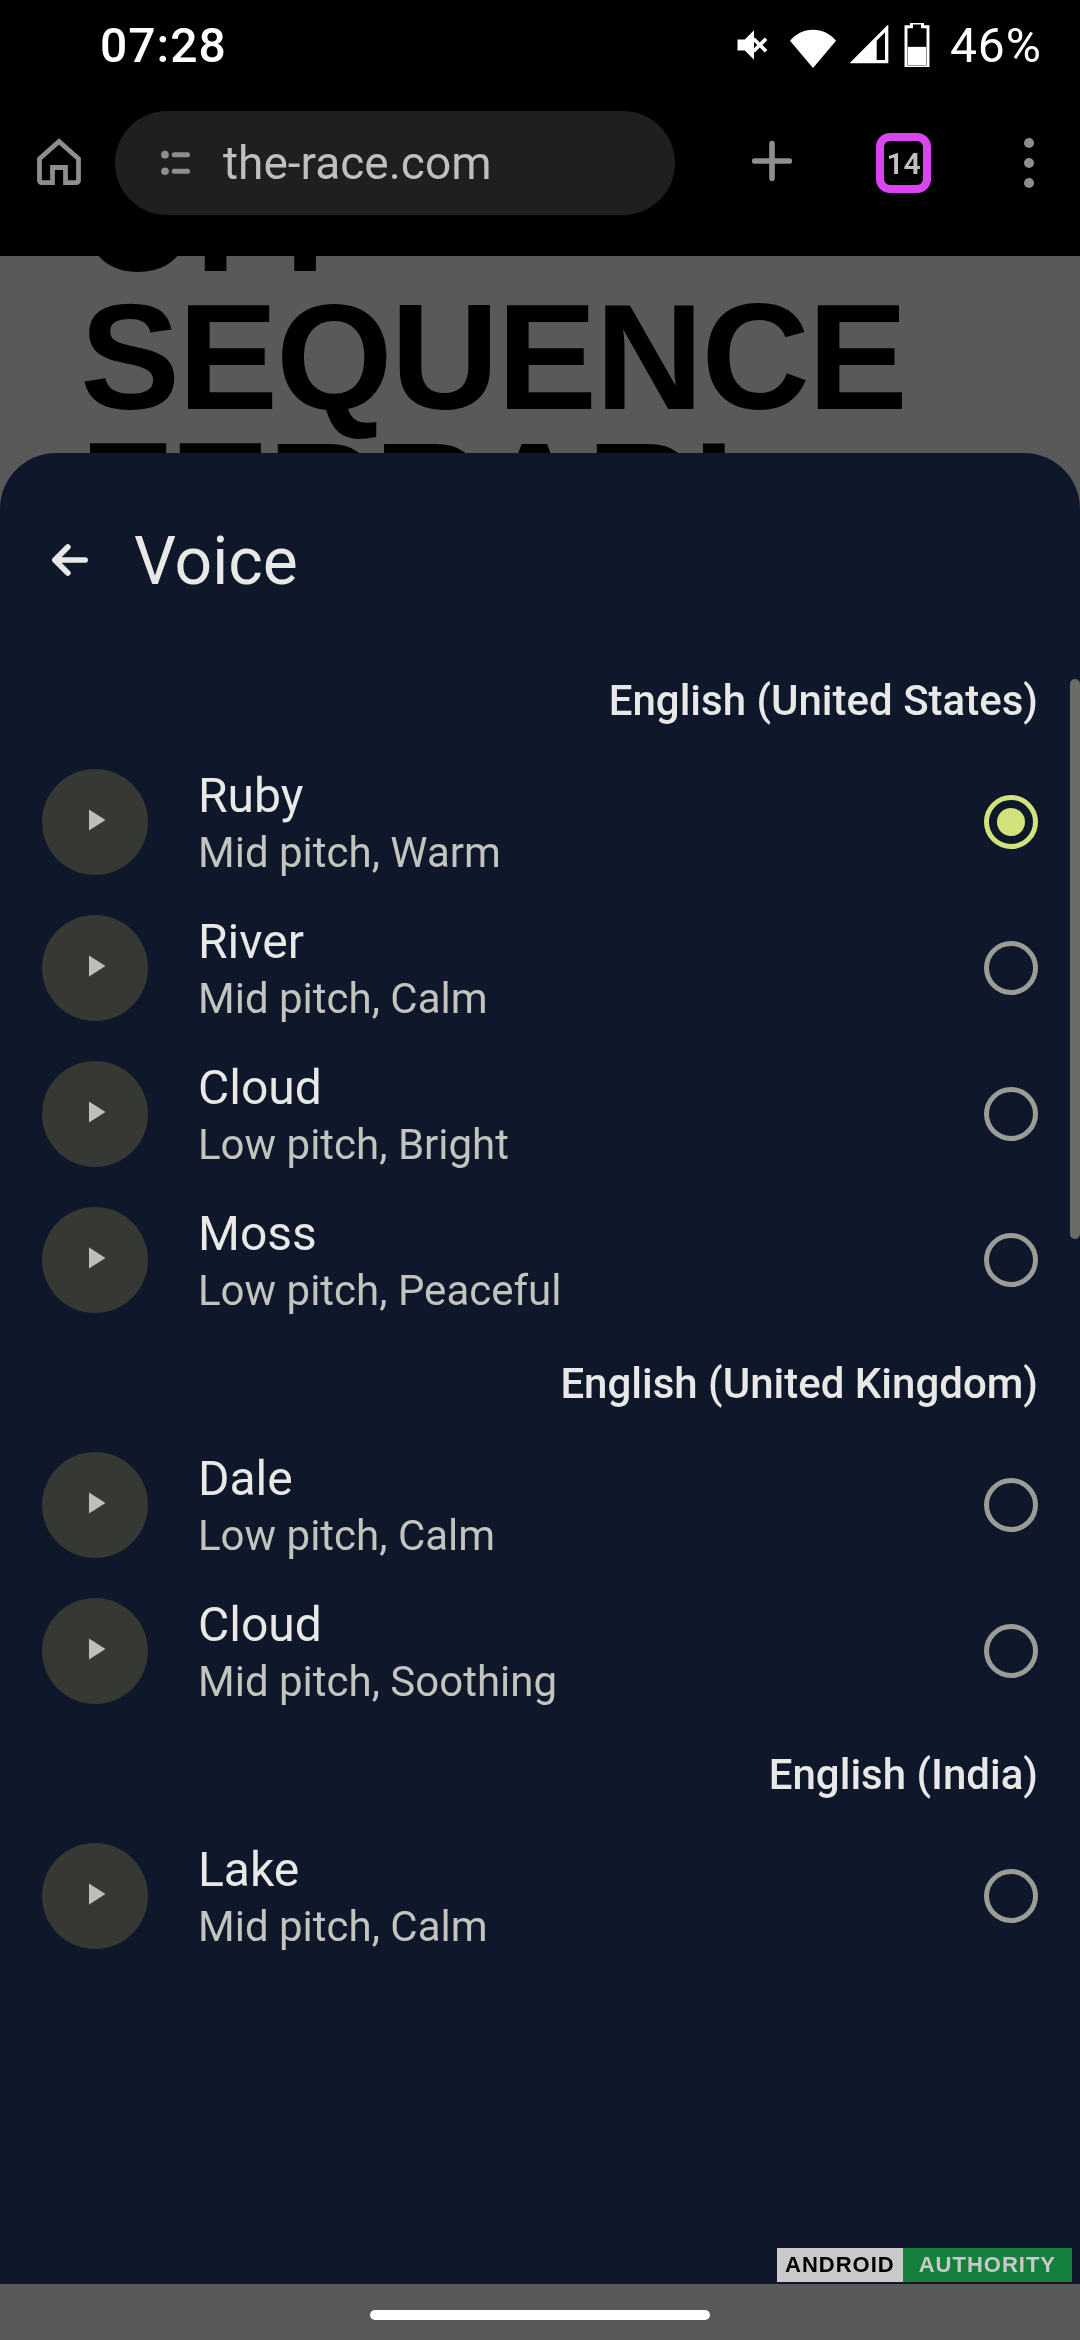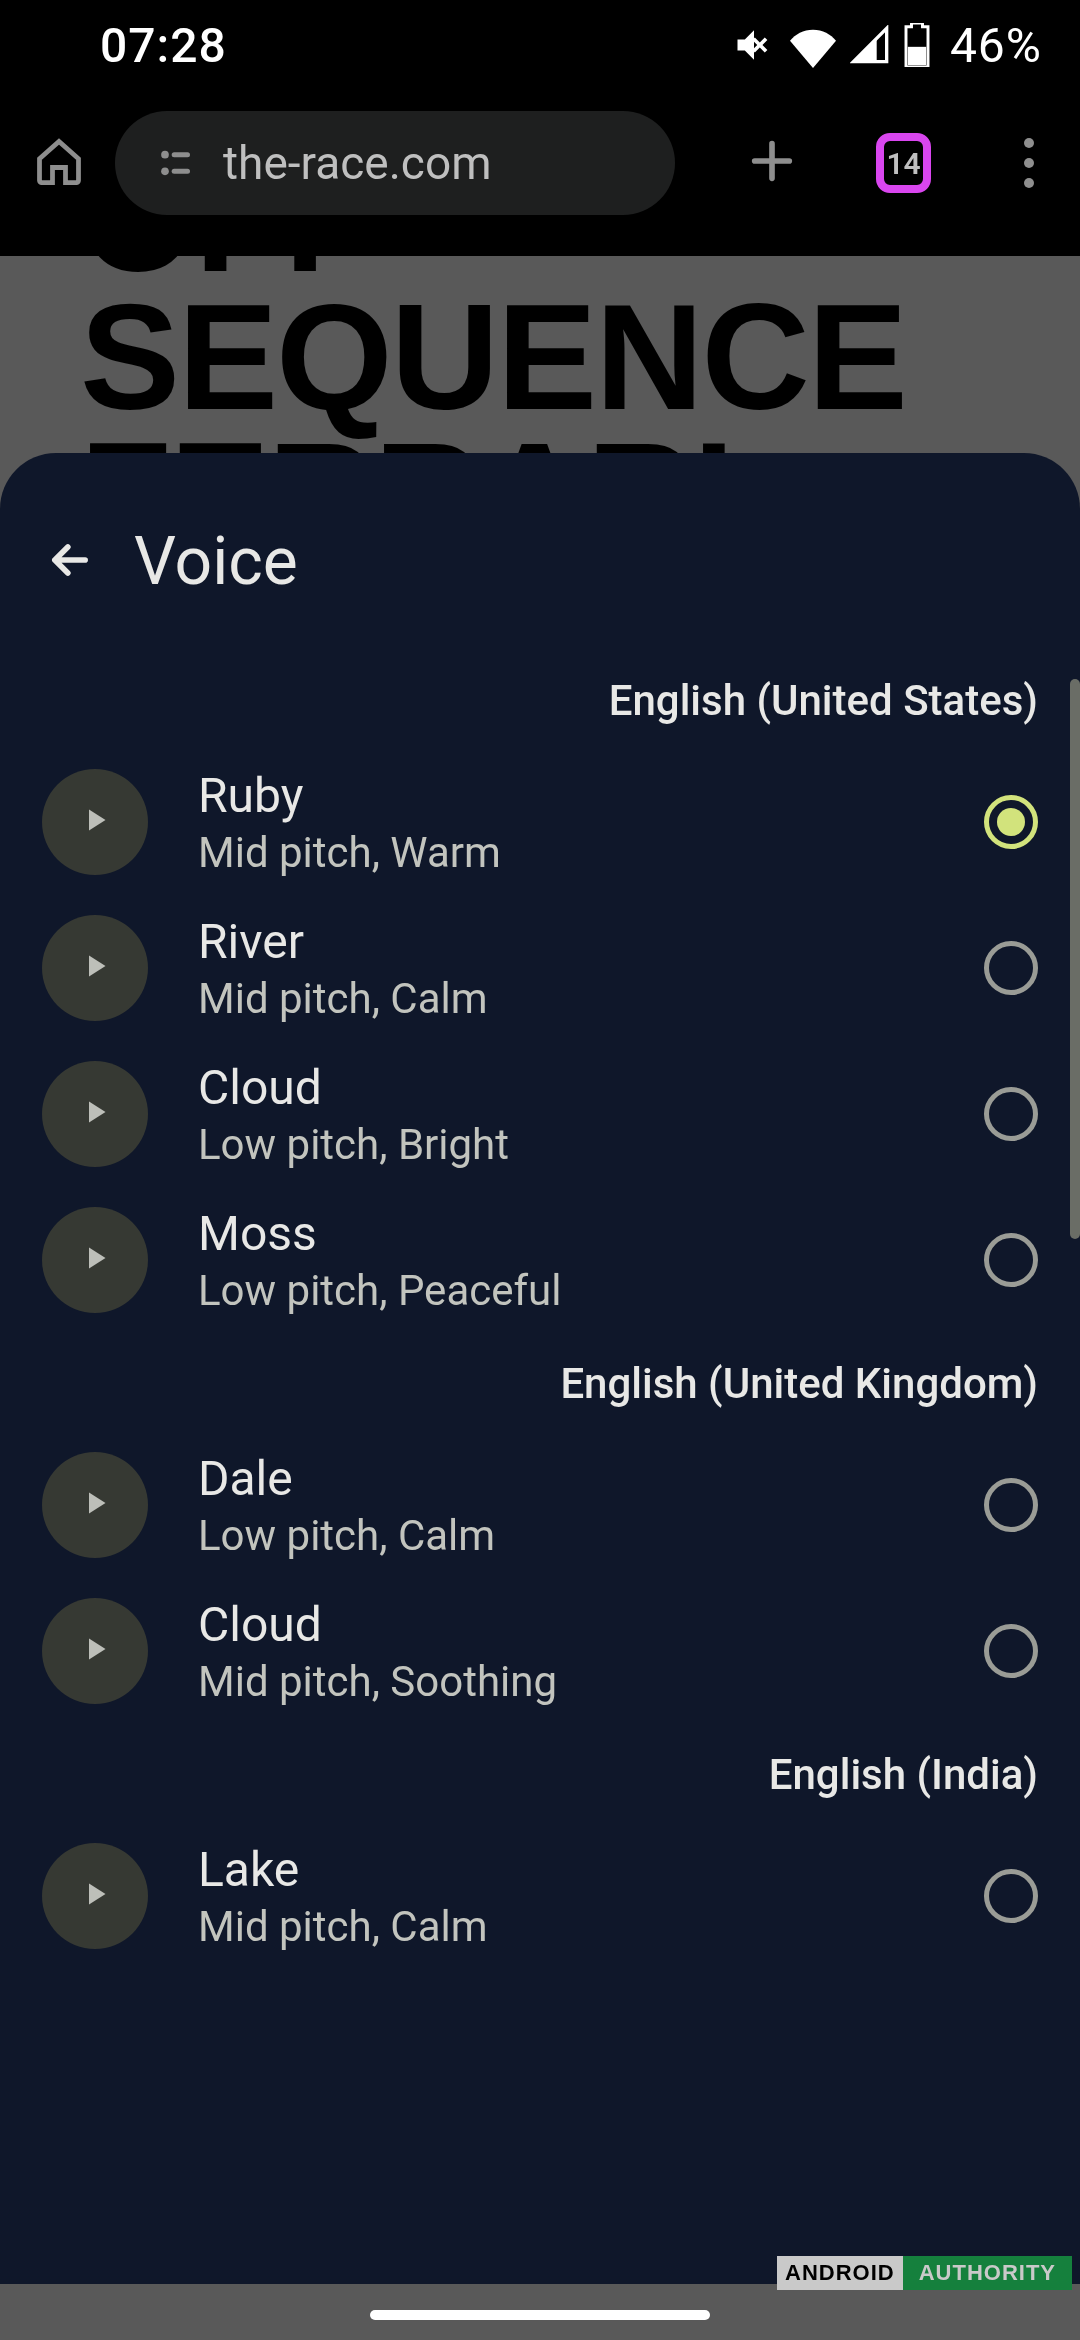--- a/index.html
+++ b/index.html
@@ -43,21 +43,21 @@
   .voice-info { flex: 1 1 auto; display: flex; flex-direction: column; gap: 4px; }
   .voice-name { color: #e8e8e6; font-size: 48px; font-weight: 400; }
   .voice-desc { color: #c2c4be; font-size: 42px; font-weight: 400; }
   .radio { width: 54px; height: 54px; border-radius: 50%; border: 5px solid #9a9c96; flex-shrink: 0; position: relative; }
   .radio.selected { border-color: #d2e37c; }
   .radio.selected::after { content: ""; position: absolute; top: 50%; left: 50%; width: 28px; height: 28px; background: #d2e37c; border-radius: 50%; transform: translate(-50%, -50%); }
 
   .sheet-scrollbar { position: absolute; top: 226px; right: 0; width: 10px; height: 560px; background: #6a6d66; border-radius: 5px; }
 
   
-  .watermark { position: absolute; right: 8px; bottom: 58px; height: 26px; display: flex; align-items: flex-start; font-family: "Arial Narrow", Arial, sans-serif; font-weight: 700; font-size: 22px; letter-spacing: 1px; }
+  .watermark { position: absolute; right: 8px; bottom: 58px; height: 26px; display: flex; align-items: flex-end; font-family: "Arial Narrow", Arial, sans-serif; font-weight: 700; font-size: 22px; letter-spacing: 1px; }
   .watermark .wm-a { background: #c9c9c9; color: #000; padding: 4px 8px; display: flex; align-items: center; }
   .watermark .wm-b { background: #15803d; color: #c9c9c9; padding: 4px 16px; display: flex; align-items: center; }
 
   
   .nav-handle { position: absolute; bottom: 20px; left: 50%; transform: translateX(-50%); width: 340px; height: 10px; background: #fff; border-radius: 5px; }
 </style>
 </head>
 <body>
 
 <div class="screen">

